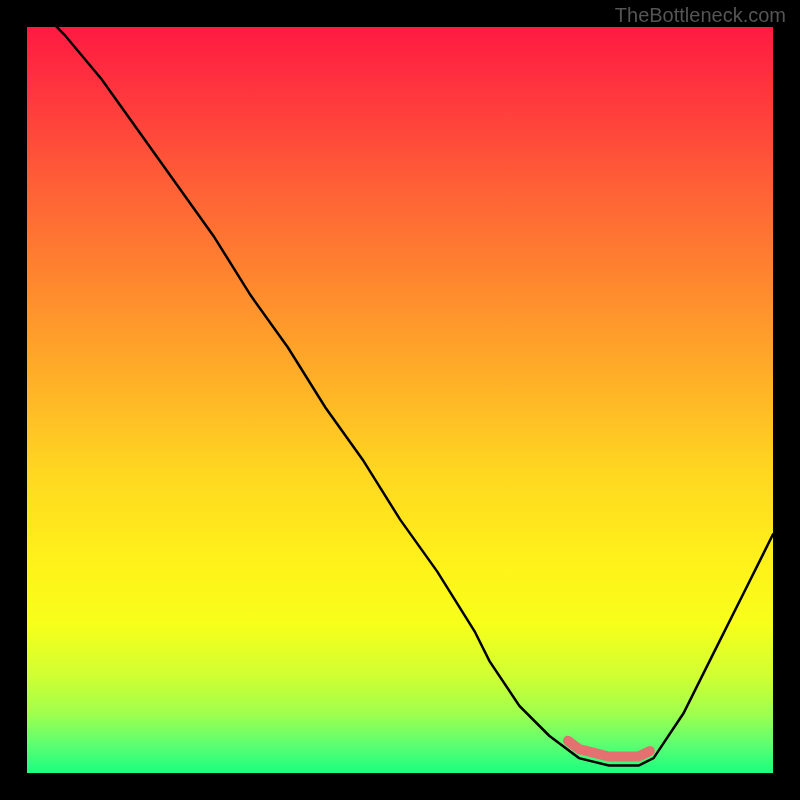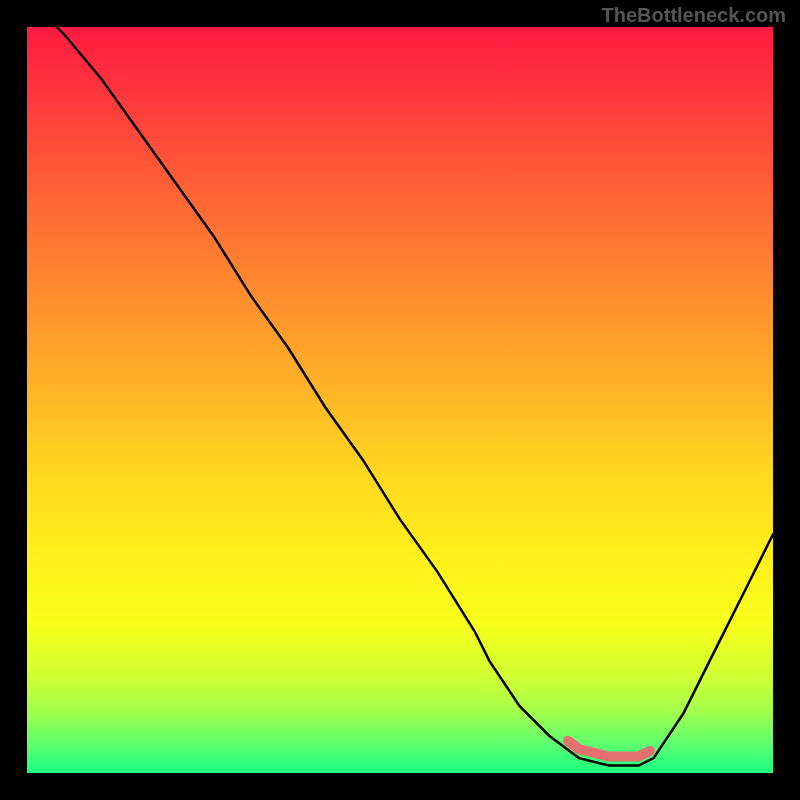--- a/index.html
+++ b/index.html
@@ -9,21 +9,21 @@
     background: #000;
     position: relative;
     font-family: Arial, sans-serif;
   }
   .watermark {
     position: absolute;
     top: 4px;
     right: 14px;
     color: #555;
     font-size: 20px;
-    font-weight: 700;
+    font-weight: 400;
     z-index: 10;
   }
   .plot-area {
     position: absolute;
     left: 27px;
     top: 27px;
     width: 746px;
     height: 746px;
   }
   .gradient-bg {

